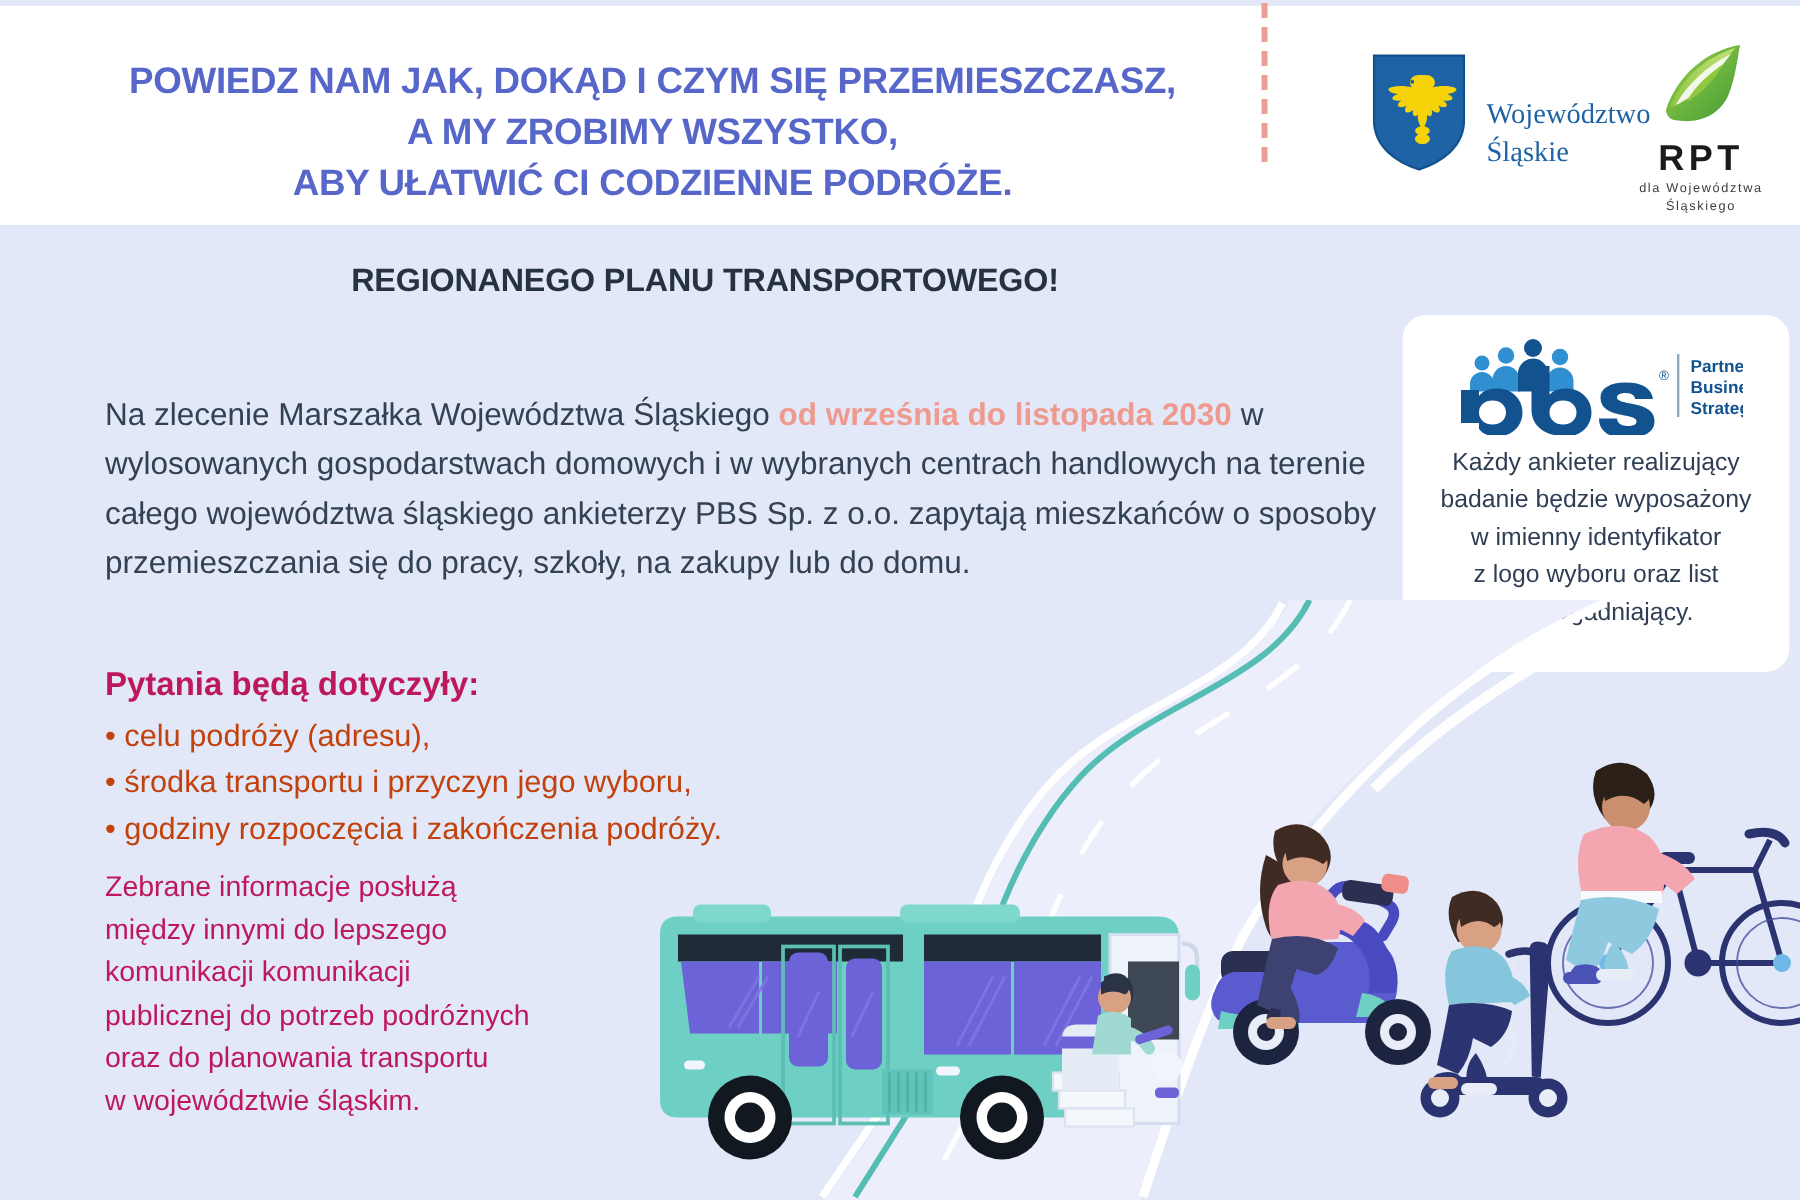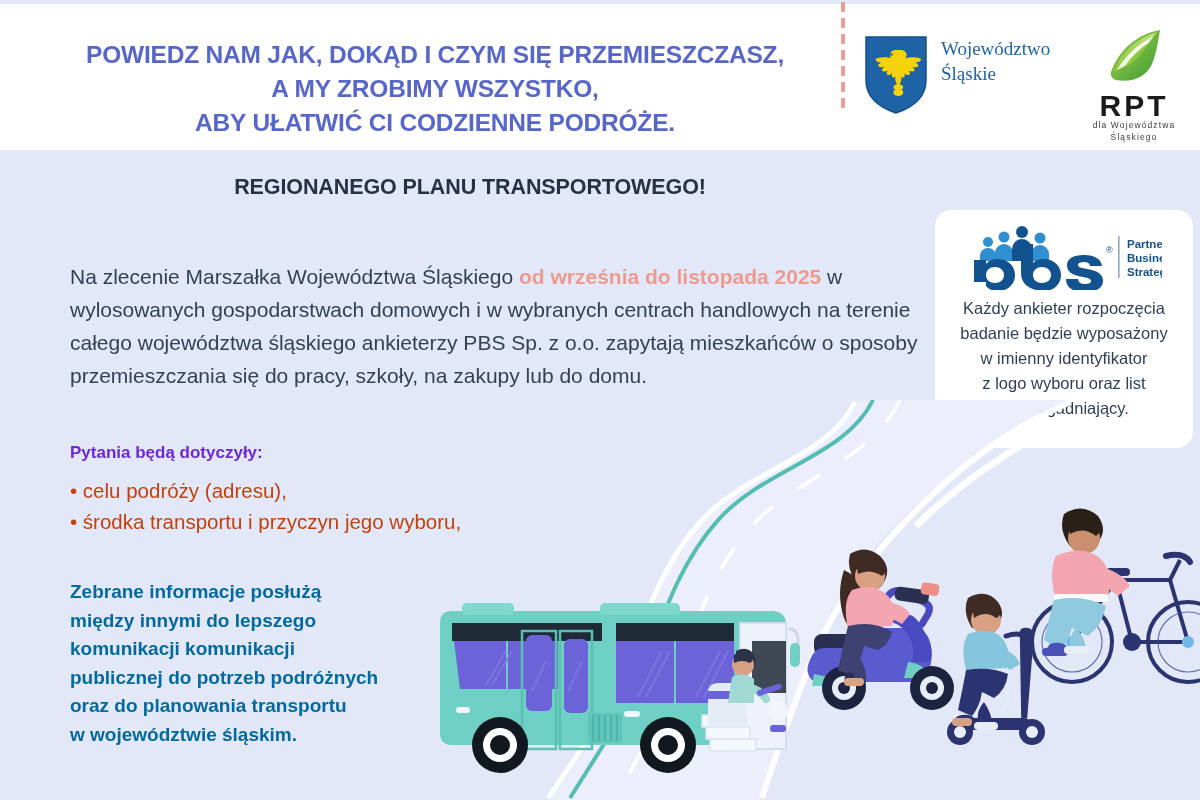--- a/index.html
+++ b/index.html
@@ -25,54 +25,54 @@
     line-height:34px;
     letter-spacing:-0.2px;
   }
   .headline .hl-line{display:block;white-space:nowrap;}
 
   
   .dash-sep{position:absolute;left:841px;top:2px;width:4px;height:106px;
     background:repeating-linear-gradient(to bottom,#eb9e93 0,#eb9e93 10px,transparent 10px,transparent 16px);}
 
   
-  .woj-logo{position:absolute;left:865px;top:36px;display:flex;align-items:flex-start;gap:14px;}
+  .woj-logo{position:absolute;left:915px;top:36px;display:flex;align-items:flex-end;gap:14px;}
   .crest{width:62px;height:78px;flex:0 0 auto;}
   .woj-text{color:#1d63a6;font-family:"Liberation Serif", serif;font-size:19px;line-height:25px;white-space:nowrap;}
 
   
   .rpt-logo{position:absolute;left:1078px;top:28px;width:112px;text-align:center;}
   .rpt-leaf{width:74px;height:62px;margin:0 auto;display:block;}
-  .rpt-word{font-family:"Liberation Sans", sans-serif;font-weight:bold;font-size:30px;letter-spacing:3px;color:#1b1b1b;margin-top:2px;line-height:27px;}
+  .rpt-word{font-family:"Liberation Sans", sans-serif;font-weight:bold;font-size:24px;letter-spacing:3px;color:#1b1b1b;margin-top:2px;line-height:27px;}
   .rpt-sub{font-size:8.5px;letter-spacing:1.1px;color:#3c3c3c;line-height:12px;}
 
   
   .subhead{
     position:absolute;left:60px;top:170px;width:820px;
     text-align:center;color:#263142;font-weight:bold;
     font-size:21.5px;line-height:34px;letter-spacing:-0.1px;
   }
   .subhead span{display:block;white-space:nowrap;}
 
   
   .body-para{
     position:absolute;left:70px;top:260px;width:860px;
     color:#334155;font-size:21px;line-height:33px;
   }
   .body-para .hl{color:#ef9a8f;font-weight:bold;}
 
   
-  .q-title{position:absolute;left:70px;top:443px;color:#6d28d9;font-weight:bold;font-size:17px;}
+  .q-title{position:absolute;left:70px;top:443px;color:#be185d;font-weight:bold;font-size:22px;}
   .q-list{position:absolute;left:70px;top:475px;width:600px;color:#c2410c;font-size:20.5px;line-height:31px;}
   .q-list .q-item{white-space:nowrap;}
 
   
   .blue-block{
     position:absolute;left:70px;top:578px;width:400px;
-    color:#0369a1;font-weight:bold;font-size:19px;line-height:28.5px;
+    color:#be185d;font-weight:normal;font-size:19px;line-height:28.5px;
   }
   .blue-block span{display:block;white-space:nowrap;}
 
   
   .pbs-card{
     position:absolute;left:935px;top:210px;width:258px;height:238px;
     background:#ffffff;border-radius:16px;
     display:flex;flex-direction:column;align-items:center;
     padding-top:14px;box-sizing:border-box;
   }
@@ -133,26 +133,27 @@
     </svg>
     <div class="rpt-word">RPT</div>
     <div class="rpt-sub">dla Województwa</div>
     <div class="rpt-sub">Śląskiego</div>
   </div>
 
   <div class="subhead">
     <span>REGIONANEGO PLANU TRANSPORTOWEGO!</span>
   </div>
 
-  <div class="body-para"><span>Na zlecenie  Marszałka Województwa Śląskiego </span><span class="hl">od września do listopada 2025</span><span> w wylosowanych gospodarstwach domowych i w wybranych centrach handlowych na terenie całego województwa śląskiego ankieterzy PBS Sp. z o.o. zapytają mieszkańców o sposoby przemieszczania się do pracy, szkoły, na zakupy lub do domu.</span></div>
+  <div class="body-para"><span>Na zlecenie  Marszałka Województwa Śląskiego </span><span class="hl">od września do listopada 2030</span><span> w wylosowanych gospodarstwach domowych i w wybranych centrach handlowych na terenie całego województwa śląskiego ankieterzy PBS Sp. z o.o. zapytają mieszkańców o sposoby przemieszczania się do pracy, szkoły, na zakupy lub do domu.</span></div>
 
   <div class="q-title">Pytania będą dotyczyły:</div>
   <div class="q-list">
     <div class="q-item">• celu podróży (adresu),</div>
     <div class="q-item">• środka transportu i przyczyn jego wyboru,</div>
+    <div class="q-item">• godziny rozpoczęcia i zakończenia podróży.</div>
   </div>
 
   <div class="blue-block">
     <span>Zebrane informacje posłużą</span>
     <span>między innymi do lepszego</span>
     <span>komunikacji komunikacji</span>
     <span>publicznej do potrzeb podróżnych</span>
     <span>oraz do planowania transportu</span>
     <span>w województwie śląskim.</span>
   </div>
@@ -176,21 +177,21 @@
       </g>
       <text x="140" y="29" font-family="Liberation Sans, sans-serif" font-size="9" fill="#12538f">®</text>
       <rect x="152" y="12" width="1.6" height="42" fill="#8fa9c4"></rect>
       <g font-family="Liberation Sans, sans-serif" font-size="11.5" fill="#12538f" font-weight="bold">
         <text x="161" y="24">Partner in</text>
         <text x="161" y="38">Business</text>
         <text x="161" y="52">Strategies</text>
       </g>
     </svg>
     <div class="pbs-note">
-      <span>Każdy ankieter rozpoczęcia</span>
+      <span>Każdy ankieter realizujący</span>
       <span>badanie będzie wyposażony</span>
       <span>w imienny identyfikator</span>
       <span>z logo wyboru oraz list</span>
       <span>uwiarygadniający.</span>
     </div>
   </div>
 
   <div class="illus">
     <svg viewBox="0 0 770 400" width="770" height="400">
 

